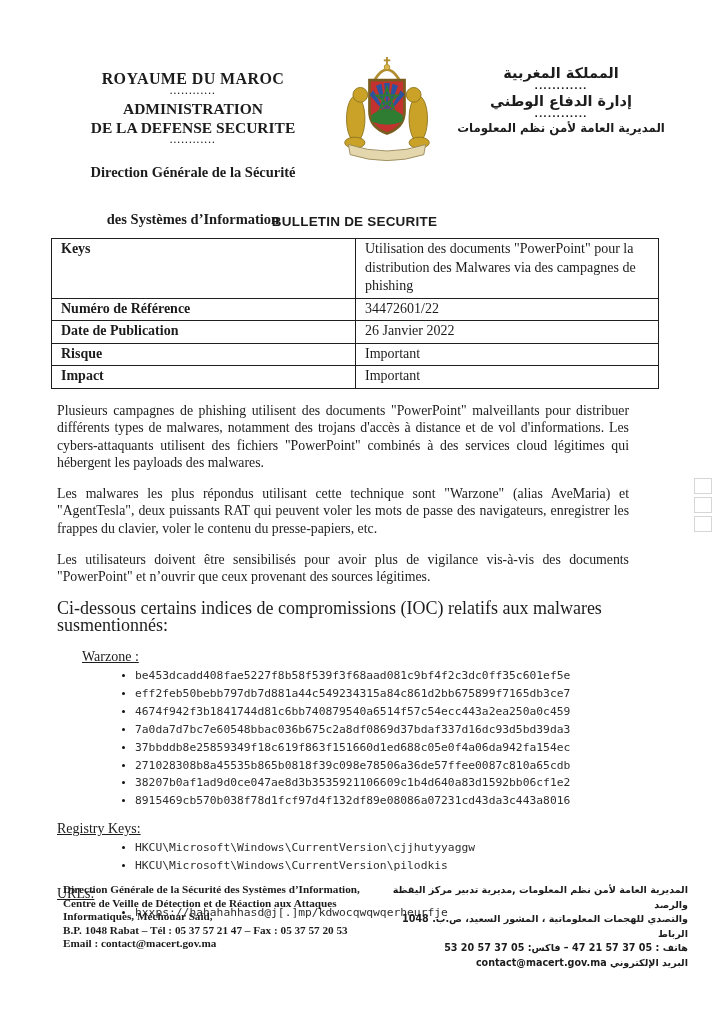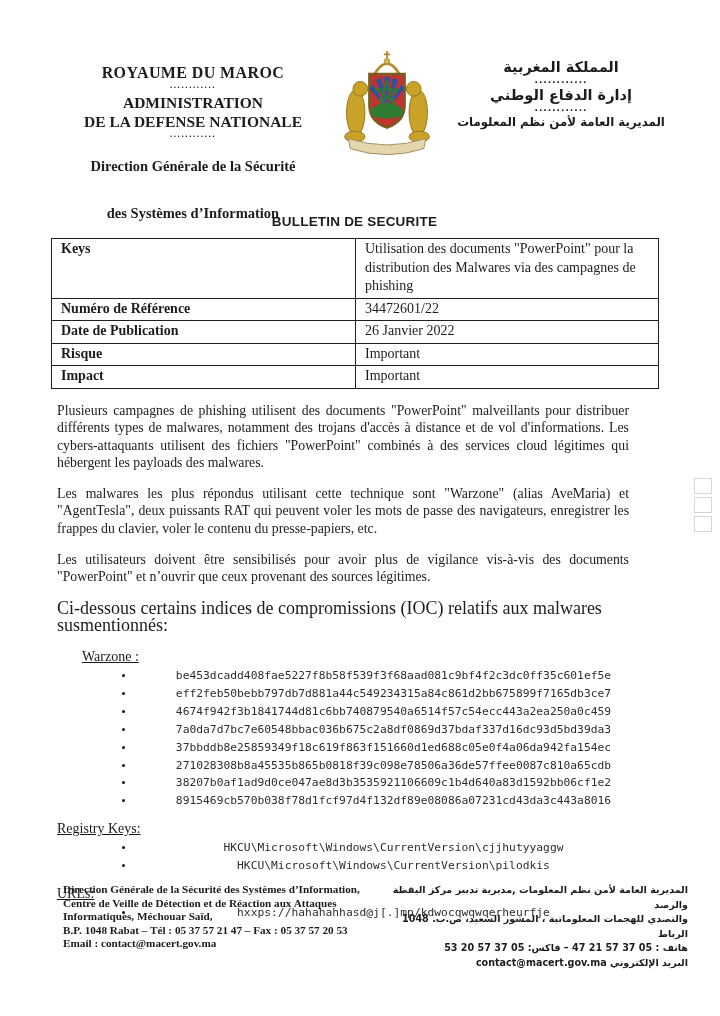--- a/index.html
+++ b/index.html
@@ -2,21 +2,21 @@
 <html><head>
 <meta charset="utf-8">
 <style>
   html,body { margin:0; padding:0; background:#ffffff; }
   .page {
     position:relative; width:720px; height:1016px; background:#ffffff;
     font-family:"Liberation Serif", serif; color:#1c1c1c; overflow:hidden;
   }
 
   
-  .header { position:absolute; top:50px; left:58px; right:44px; display:flex; }
+  .header { position:absolute; top:56px; left:58px; right:44px; display:flex; }
   .h-left { width:270px; text-align:center; font-weight:bold; padding-top:14px; }
   .h-left .l1 { font-size:16px; letter-spacing:.4px; }
   .sep-dots { font-size:9px; letter-spacing:1.6px; line-height:7px; font-weight:bold; }
   .h-left .l2 { font-size:15.5px; line-height:19px; margin-top:4px; }
   .h-left .l3 { font-size:15.5px; line-height:19px; }
   .h-left .l4 { font-size:14.5px; line-height:18px; margin-top:19px; }
   .h-left .l5 { font-size:14.5px; line-height:18px;margin-top:29px; }
   .h-center { width:118px; display:flex; justify-content:center; align-items:flex-start; }
   .h-right { flex:1; text-align:center; direction:rtl; font-weight:bold;
              font-family:"DejaVu Sans", sans-serif; padding-top:8px; }
@@ -35,21 +35,21 @@
   table.info td { border:1.6px solid #1f1f1f; padding:1px 9px 2px 9px;
                   vertical-align:top; line-height:18.5px; }
   td.cell-label { font-weight:bold; width:285px; }
 
   .para { font-size:13.8px; line-height:17.6px; text-align:justify;
           margin:13px 23px 0 0; }
   .ioc-intro { font-size:18px; line-height:17.6px; margin:14px 7px 0 0; }
 
   .hash-heading { margin:14px 0 1px 25px; font-size:14px; text-decoration:underline; }
   .section-heading { margin:11px 0 1px 0; font-size:14px; text-decoration:underline; }
-  ul.mono-list { margin:2px 0 0 0; padding:0 0 0 78px; list-style:disc;text-align:center; }
+  ul.mono-list { margin:2px 0 0 0; padding:0 0 0 78px; list-style:disc; }
   ul.mono-list li { font-family:"DejaVu Sans Mono", monospace; font-size:11.3px;
                     line-height:17.9px; color:#2e2e2e; }
   ul.mono-list li::marker { color:#111; font-size:10px; }
 
   
   .footer { position:absolute; top:883px; left:63px; width:625px; display:flex; }
   .f-left { width:318px; font-size:11.2px; line-height:13.5px; font-weight:bold; }
   .f-right { flex:1; direction:rtl; text-align:right; font-weight:bold;
              font-family:"DejaVu Sans", sans-serif; font-size:9.6px; line-height:14.6px; }
 
@@ -61,21 +61,21 @@
 </head>
 <body>
 
 <div class="page">
 
   <div class="header">
     <div class="h-left">
       <div class="l1">ROYAUME DU MAROC</div>
       <div class="sep-dots">............</div>
       <div class="l2">ADMINISTRATION</div>
-      <div class="l3">DE LA DEFENSE NATIONALE</div>
+      <div class="l3">DE LA DEFENSE SECURITE</div>
       <div class="sep-dots">............</div>
       <div class="l4">Direction Générale de la Sécurité</div>
       <div class="l5">des Systèmes d’Information</div>
     </div>
 
     <div class="h-center">
       <svg width="92" height="120" viewBox="0 0 100 130">
 
         <g fill="#c9a227" stroke="#8f7520" stroke-width="1">
           <ellipse cx="16" cy="68" rx="10" ry="25"></ellipse>

